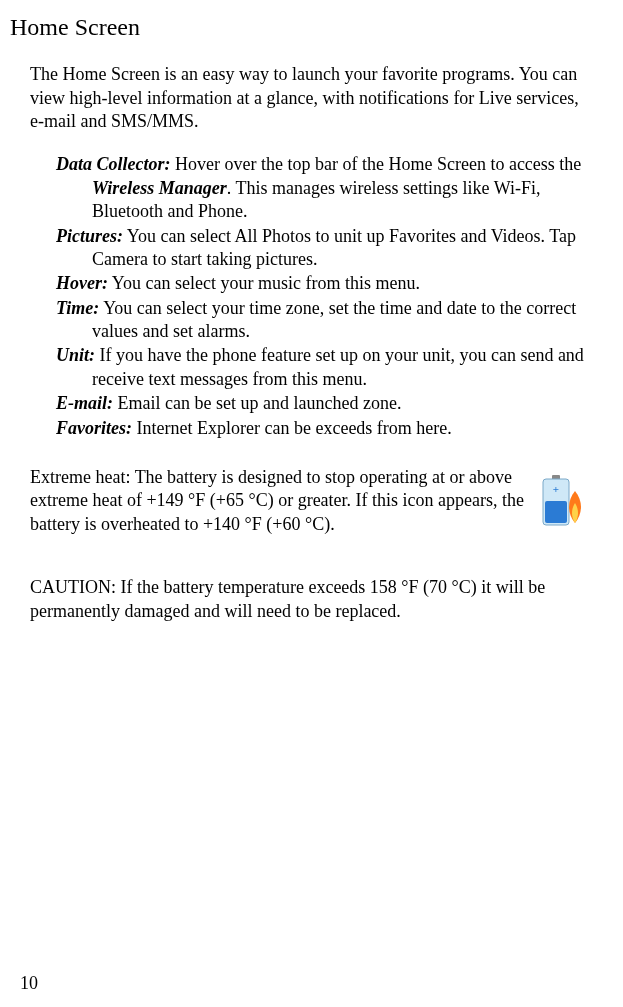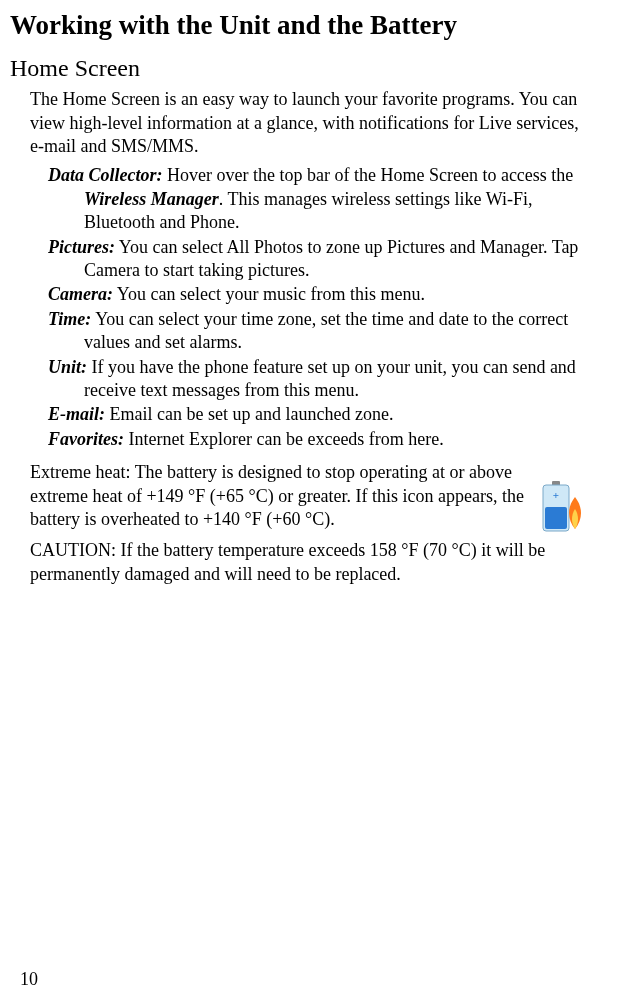--- a/index.html
+++ b/index.html
@@ -18,41 +18,41 @@
     margin: 0 0 10px 0;
   }
   h2 {
     font-size: 24px;
     font-weight: normal;
     margin: 4px 0 4px 0;
   }
   .indent {
     margin-left: 20px;
   }
-  p { margin: 4px 0; }
+  p { margin: 20px 0; }
   .dl {
     margin: 6px 0 6px 18px;
   }
   .dl-item {
     padding-left: 36px;
     text-indent: -36px;
-    margin: 0 0 1px 0;
+    margin: 0 0 1px 8px;
   }
   .bi { font-weight: bold; font-style: italic; }
   .b { font-weight: normal; }
   .win-icon {
     display: inline-block;
     width: 15px;
     height: 14px;
     vertical-align: -2px;
   }
   .win-icon rect { fill: #222; }
   .heat-row {
     display: flex;
-    align-items: flex-end;
+    align-items: center;
     gap: 12px;
   }
   .heat-text { flex: 1; }
   .battery-icon {
     width: 56px;
     height: 56px;
     flex: 0 0 auto;
   }
   .page-num {
     position: absolute;
@@ -60,36 +60,35 @@
     left: 10px;
     font-size: 18px;
   }
   .page-wrap { position: relative; min-height: 1007px; box-sizing: border-box; }
 </style>
 </head>
 <body>
 
 <div class="page-wrap">
 
-<h1>Working with the Unit and the Battery</h1>
 
 <h2>Home Screen</h2>
 
 <div class="indent">
   <p>The Home Screen is an easy way to launch your favorite programs. You can view high-level information at a glance, with notifications for Live services, e-mail and SMS/MMS.</p>
 
   <div class="dl">
     <div class="dl-item">
       <span class="bi">Data Collector:</span><span> Hover over the top bar of the Home Screen to access the </span><span class="bi">Wireless Manager</span><span>. This manages wireless settings like Wi-Fi, Bluetooth and Phone.</span>
     </div>
     <div class="dl-item">
-      <span class="bi">Pictures:</span><span> You can select </span><span class="b">All Photos</span><span> to zone up </span><span class="b">Pictures and Manager.</span><span> Tap </span><span class="b">Camera</span><span> to start taking pictures.</span>
+      <span class="bi">Pictures:</span><span> You can select </span><span class="b">All Photos</span><span> to unit up </span><span class="b">Favorites and Videos.</span><span> Tap </span><span class="b">Camera</span><span> to start taking pictures.</span>
     </div>
     <div class="dl-item">
-      <span class="bi">Camera:</span><span> You can select your music from this menu.</span>
+      <span class="bi">Hover:</span><span> You can select your music from this menu.</span>
     </div>
     <div class="dl-item">
       <span class="bi">Time:</span><span> You can select your time zone, set the time and date to the correct values and set alarms.</span>
     </div>
     <div class="dl-item">
       <span class="bi">Unit:</span><span> If you have the phone feature set up on your unit, you can send and receive text messages from this menu.</span>
     </div>
     <div class="dl-item">
       <span class="bi">E-mail:</span><span> Email can be set up and launched zone.</span>
     </div>

